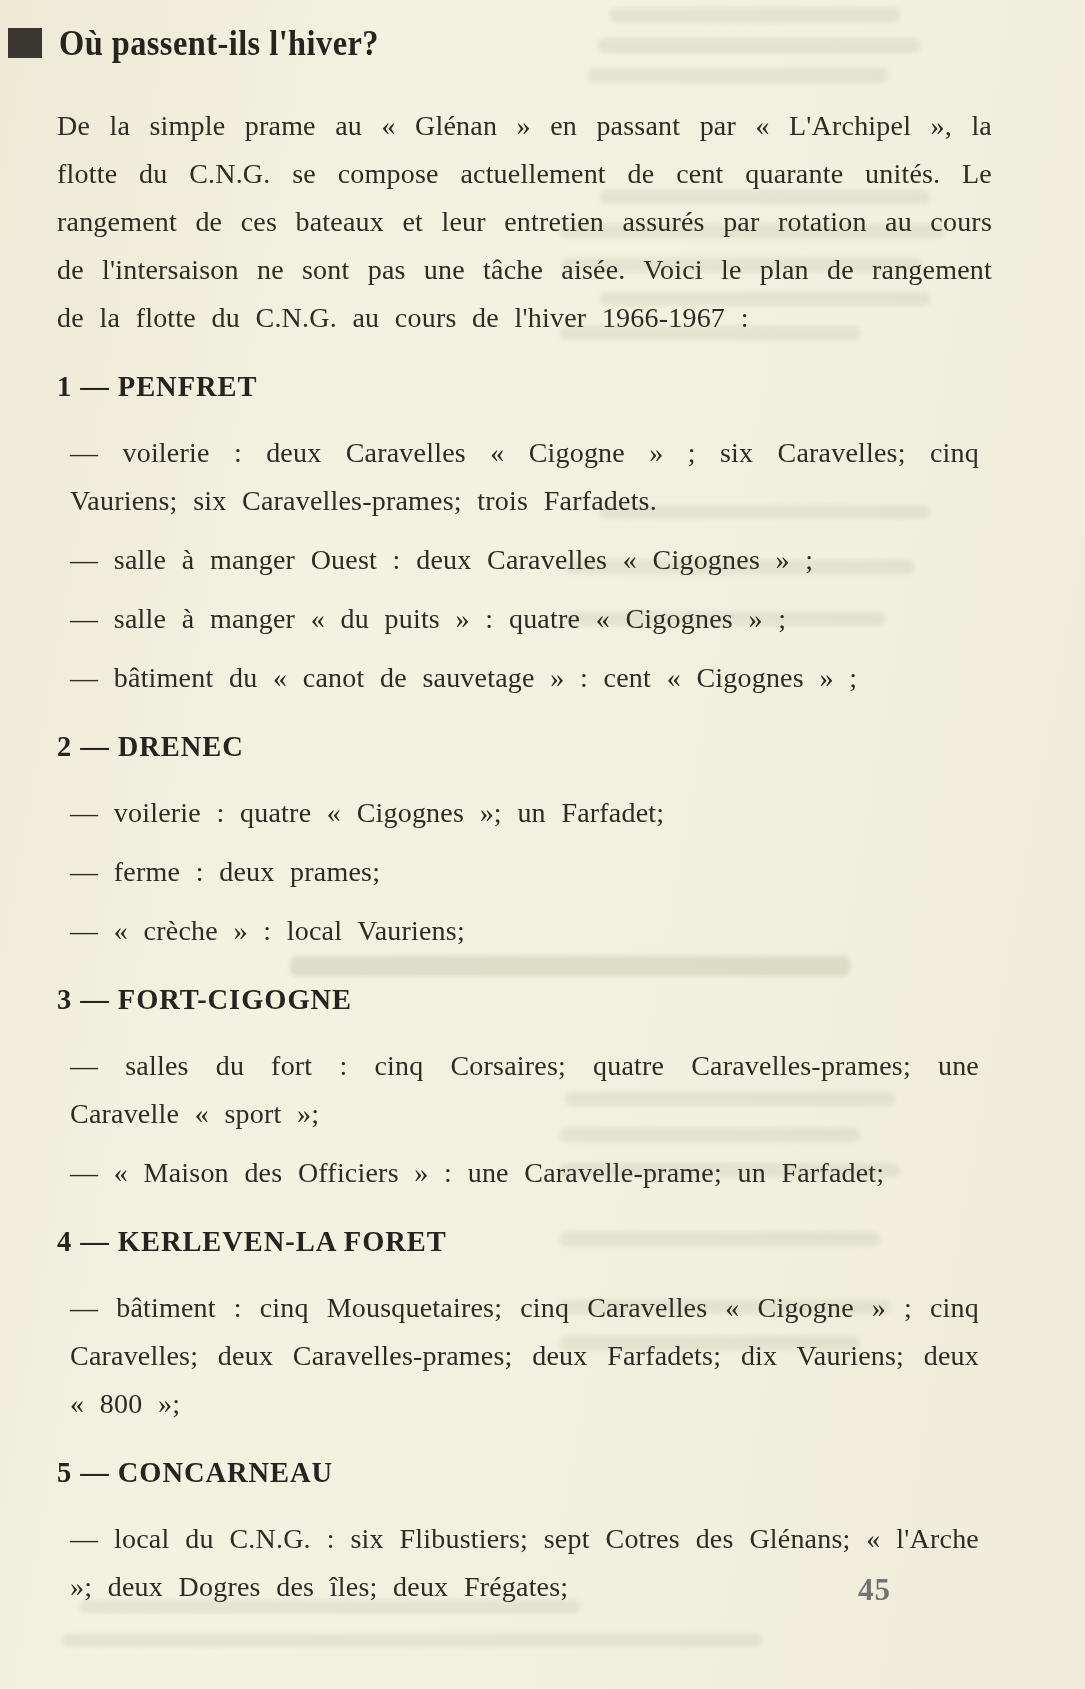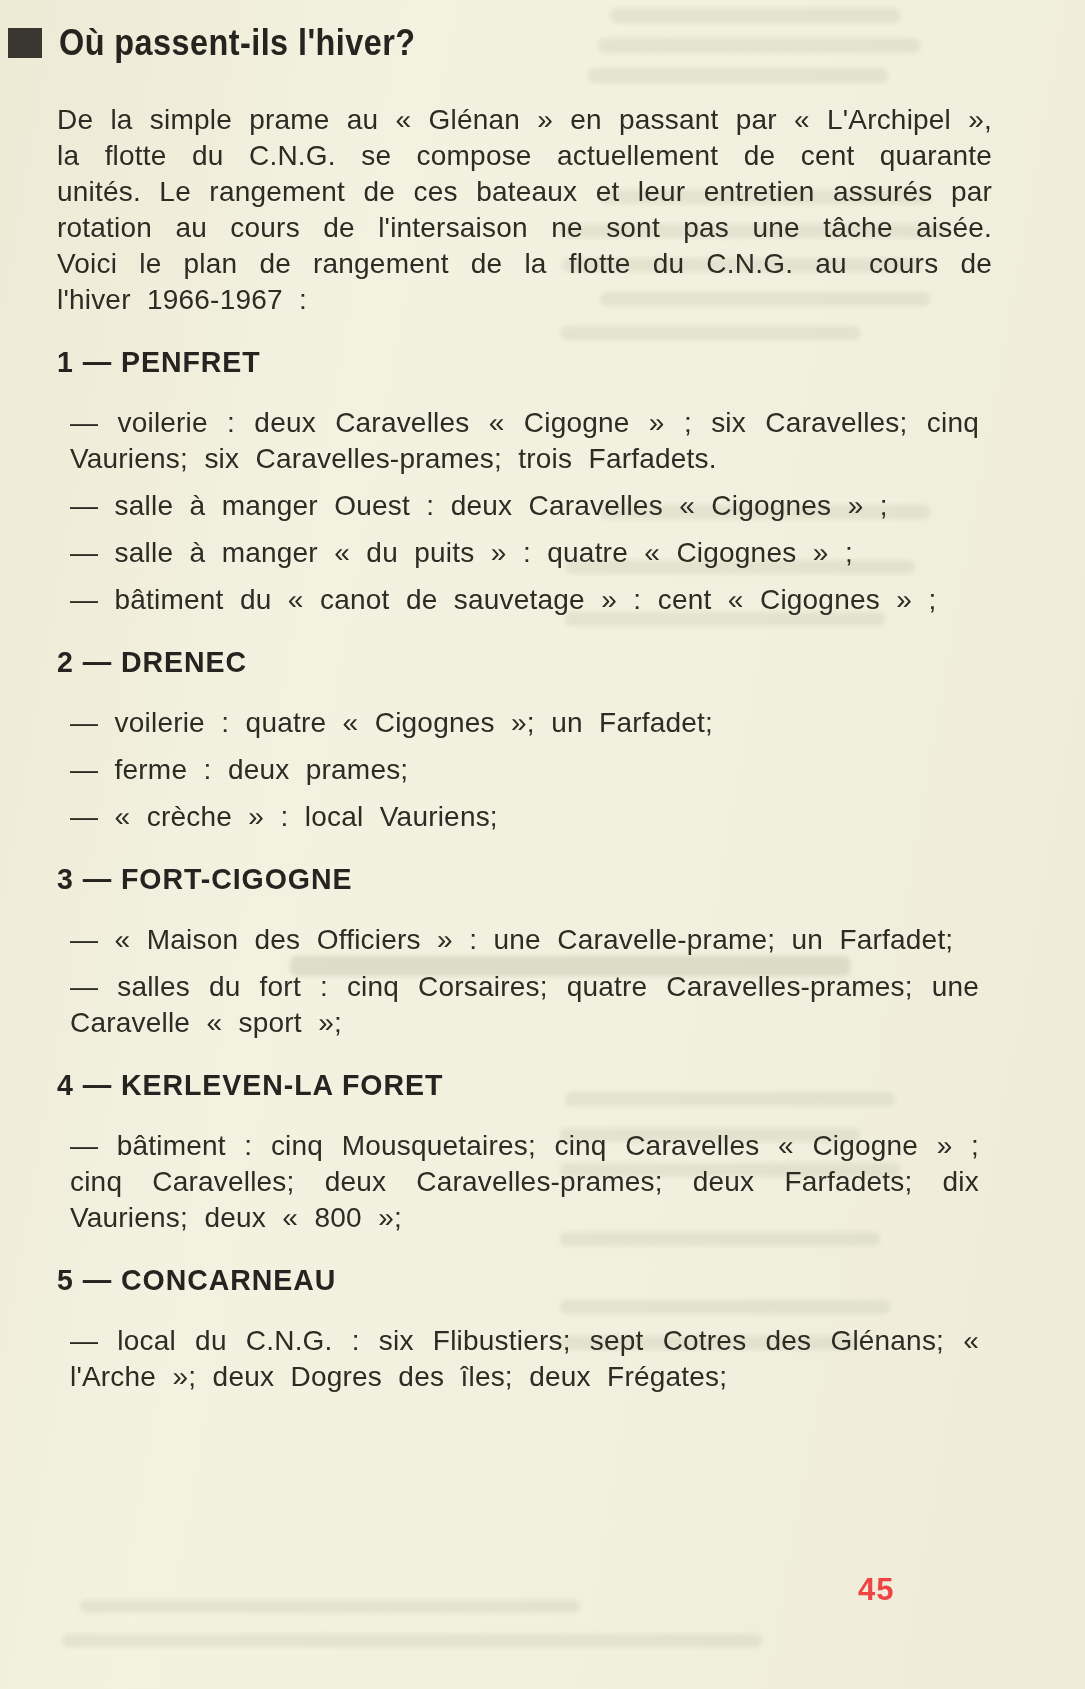--- a/index.html
+++ b/index.html
@@ -9,21 +9,21 @@
   html,body{margin:0;padding:0;}
   body{
     width:1085px;height:1689px;
     position:relative;
     overflow:hidden;
     background:
       linear-gradient(100deg, #edebd6 0%, #f3f1e0 30%, #f1efdd 70%, #eeecd8 100%);
     font-family:"Liberation Sans", sans-serif;
     color:var(--ink);
   }
-  .page{position:absolute;inset:0;}
+  .page{position:absolute;inset:0;font-family:Liberation Serif, serif;}
   
   .ghost{
     position:absolute;
     background:rgba(122,138,104,0.12);
     border-radius:7px;
     filter:blur(2px);
     z-index:0;
     pointer-events:none;
   }
   .ghost.strong{background:rgba(104,128,88,0.17);}
@@ -48,40 +48,40 @@
   }
   .content{
     position:absolute;left:57px;top:0;width:935px;
     z-index:1;
   }
   .intro{
     margin:102px 0 0 0;
   }
   .intro, .item{
     font-size:28px;
-    line-height:36px;
+    line-height:48px;
     text-align:justify;
     word-spacing:0.30em;
     letter-spacing:0.2px;
   }
   .sec-heading{
     margin:27px 0 26px 0;
     font-size:30px;font-weight:bold;
     letter-spacing:1px;
     color:#262320;
     transform:scaleX(0.95);
     transform-origin:left center;
     white-space:nowrap;
   }
   .item{margin:11px 13px;}
   .page-number{
     position:absolute;left:858px;top:1572px;
     font-size:31px;font-weight:bold;
     letter-spacing:1px;
-    color:#ef4444;
+    color:#737373;
     z-index:2;
   }
 </style>
 </head>
 <body>
 
 <div class="page">
 
   <div class="ghost" style="left:610px;top:8px;width:290px;height:15px;"></div>
   <div class="ghost" style="left:598px;top:38px;width:322px;height:15px;"></div>
@@ -115,22 +115,22 @@
         <h2 class="sec-heading">1 — PENFRET</h2>
         <p class="item">— voilerie : deux Caravelles « Cigogne » ; six Caravelles; cinq Vauriens; six Caravelles-prames; trois Farfadets.</p>
         <p class="item">— salle à manger Ouest : deux Caravelles « Cigognes » ;</p>
         <p class="item">— salle à manger « du puits » : quatre « Cigognes » ;</p>
         <p class="item">— bâtiment du « canot de sauvetage » : cent « Cigognes » ;</p>
         <h2 class="sec-heading">2 — DRENEC</h2>
         <p class="item">— voilerie : quatre « Cigognes »; un Farfadet;</p>
         <p class="item">— ferme : deux prames;</p>
         <p class="item">— « crèche » : local Vauriens;</p>
         <h2 class="sec-heading">3 — FORT-CIGOGNE</h2>
+        <p class="item">— salles du fort : cinq Corsaires; quatre Caravelles-prames; une Caravelle « sport »;</p>
         <p class="item">— « Maison des Officiers » : une Caravelle-prame; un Farfadet;</p>
-        <p class="item">— salles du fort : cinq Corsaires; quatre Caravelles-prames; une Caravelle « sport »;</p>
         <h2 class="sec-heading">4 — KERLEVEN-LA FORET</h2>
         <p class="item">— bâtiment : cinq Mousquetaires; cinq Caravelles « Cigogne » ; cinq Caravelles; deux Caravelles-prames; deux Farfadets; dix Vauriens; deux « 800 »;</p>
         <h2 class="sec-heading">5 — CONCARNEAU</h2>
         <p class="item">— local du C.N.G. : six Flibustiers; sept Cotres des Glénans; « l'Arche »; deux Dogres des îles; deux Frégates;</p>
       </div>
   </main>
 
   <div class="page-number">45</div>
 </div>
 

